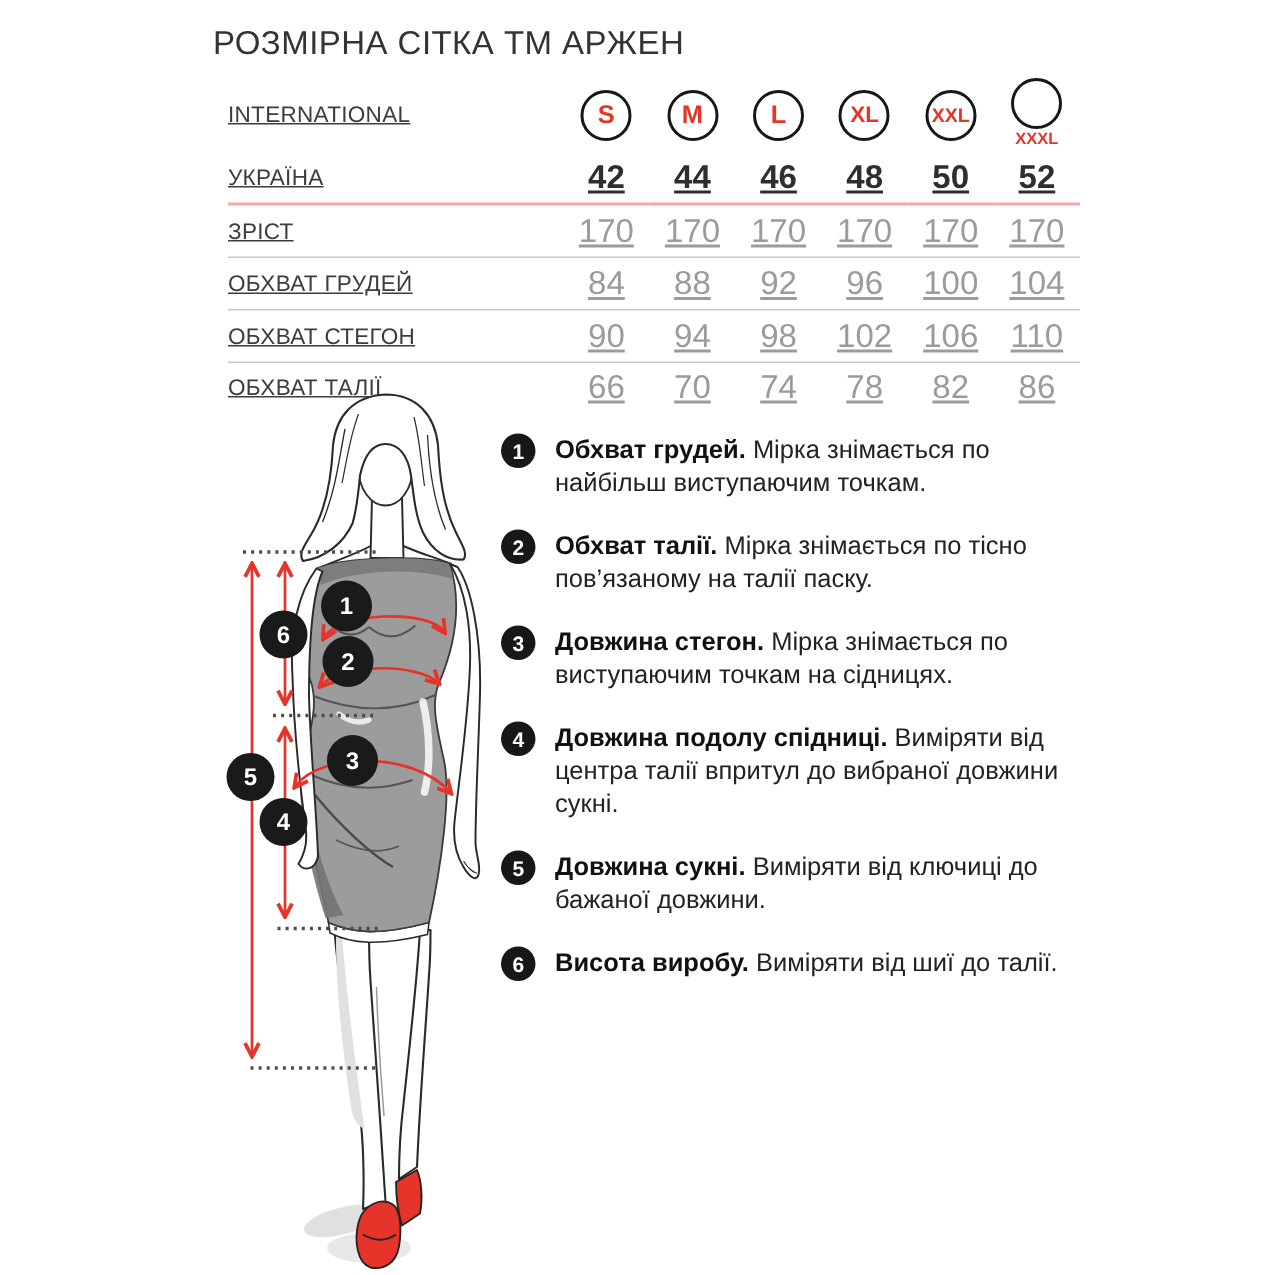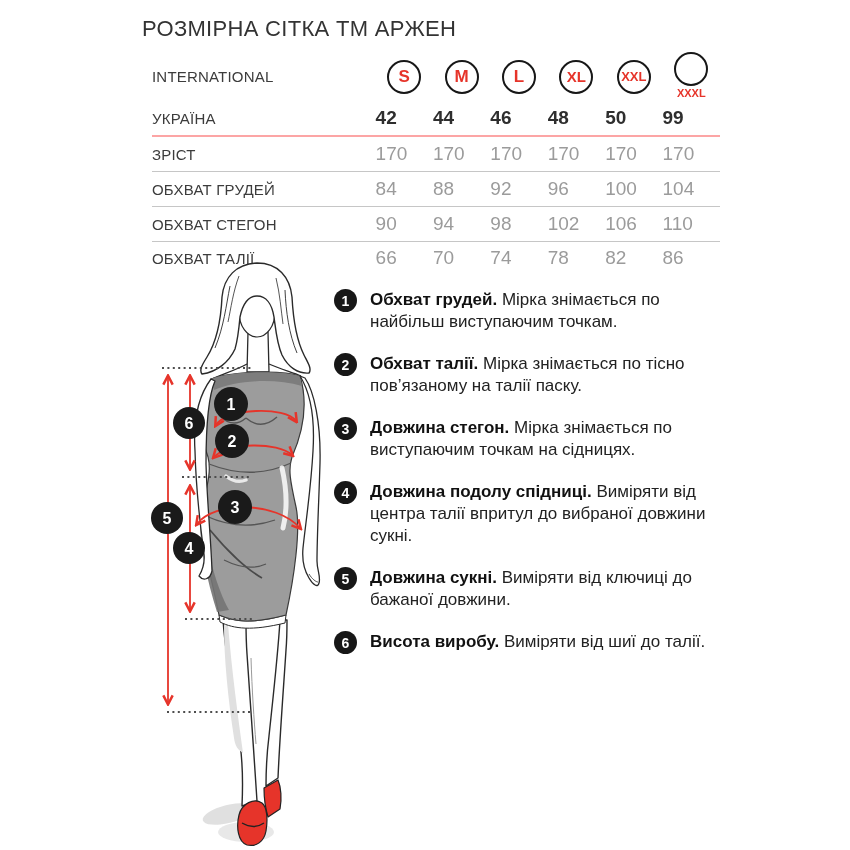--- a/index.html
+++ b/index.html
@@ -5,23 +5,23 @@
   html,body{margin:0;padding:0;background:#fff;}
   .canvas{position:relative;width:850px;height:850px;background:#ffffff;overflow:hidden;
           font-family:"Liberation Sans","DejaVu Sans",sans-serif;}
 
   
   .page-title{position:absolute;left:142px;top:16px;margin:0;font-size:22px;font-weight:400;
               color:#333;letter-spacing:.3px;}
 
   
   .size-table{position:absolute;left:152px;top:52px;border-collapse:collapse;table-layout:fixed;width:568px;}
-  .size-table td{padding:0;vertical-align:middle;}
+  .size-table td{padding:0;vertical-align:middle;text-decoration:underline;}
   .size-table .lbl{font-size:15px;color:#3c3c3c;text-align:left;letter-spacing:.2px;}
-  .size-table .val{font-size:19px;color:#9b9b9b;text-align:left;}
+  .size-table .val{font-size:22px;color:#9b9b9b;text-align:center;}
   tr.r-intl td{height:42px;}
   tr.r-ukr td{height:34px;}
   tr.r-ukr .val{color:#2e2e2e;font-weight:600;}
   tr.r-data td{height:34px;border-top:1px solid #c6c6c6;}
   tr.r-data.first td{border-top:2px solid #fca5a5;}
   tr.r-talii td{height:32px;}
   .cellc{text-align:center;}
   .badge{display:inline-flex;width:30px;height:30px;border:2px solid #171717;border-radius:50%;
          align-items:center;justify-content:center;color:#e6342a;font-weight:600;
          white-space:nowrap;overflow:visible;}
@@ -78,21 +78,21 @@
               <span class="fs-d">XXXL</span>
             </span></td>
     </tr>
     <tr class="r-ukr">
       <td class="lbl">УКРАЇНА</td>
       <td class="val">42</td>
       <td class="val">44</td>
       <td class="val">46</td>
       <td class="val">48</td>
       <td class="val">50</td>
-      <td class="val">99</td>
+      <td class="val">52</td>
     </tr>
     <tr class="r-data first">
       <td class="lbl">ЗРІСТ</td>
       <td class="val">170</td>
       <td class="val">170</td>
       <td class="val">170</td>
       <td class="val">170</td>
       <td class="val">170</td>
       <td class="val">170</td>
     </tr>

